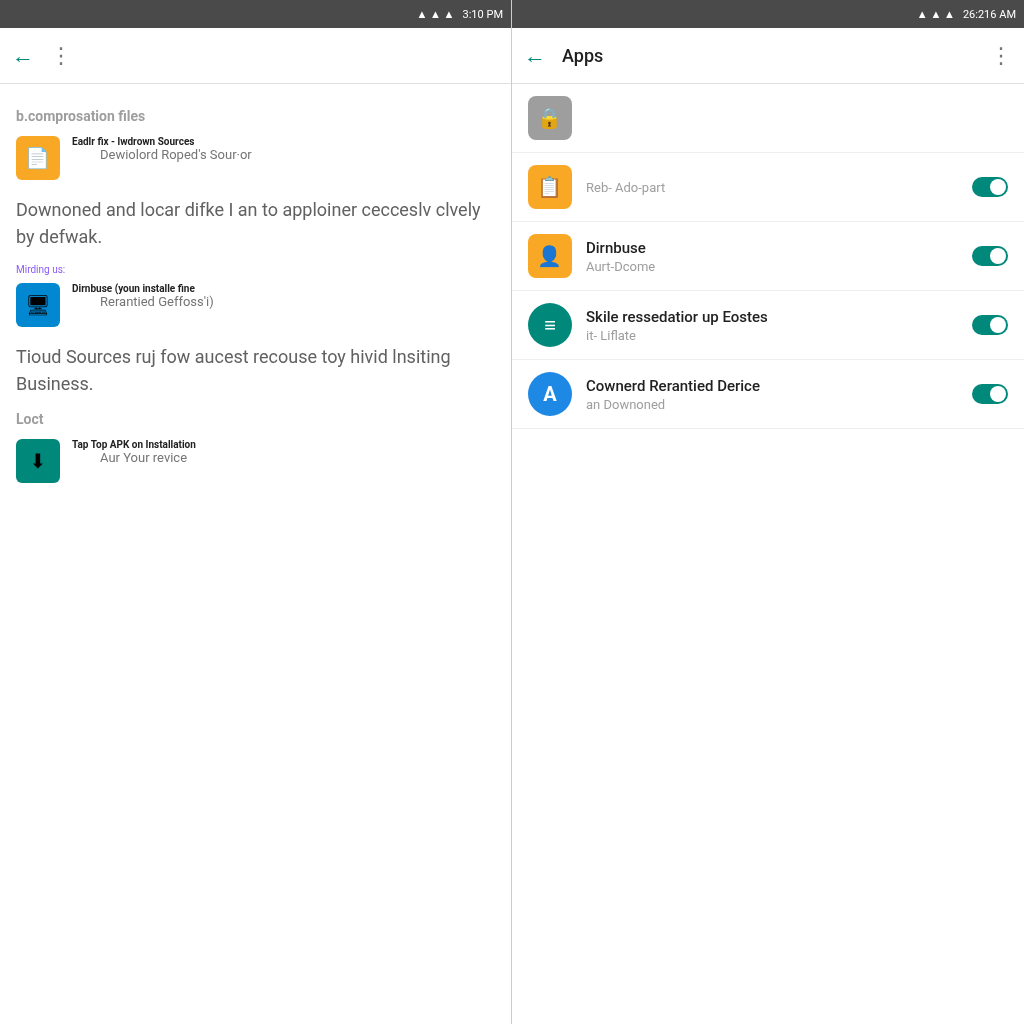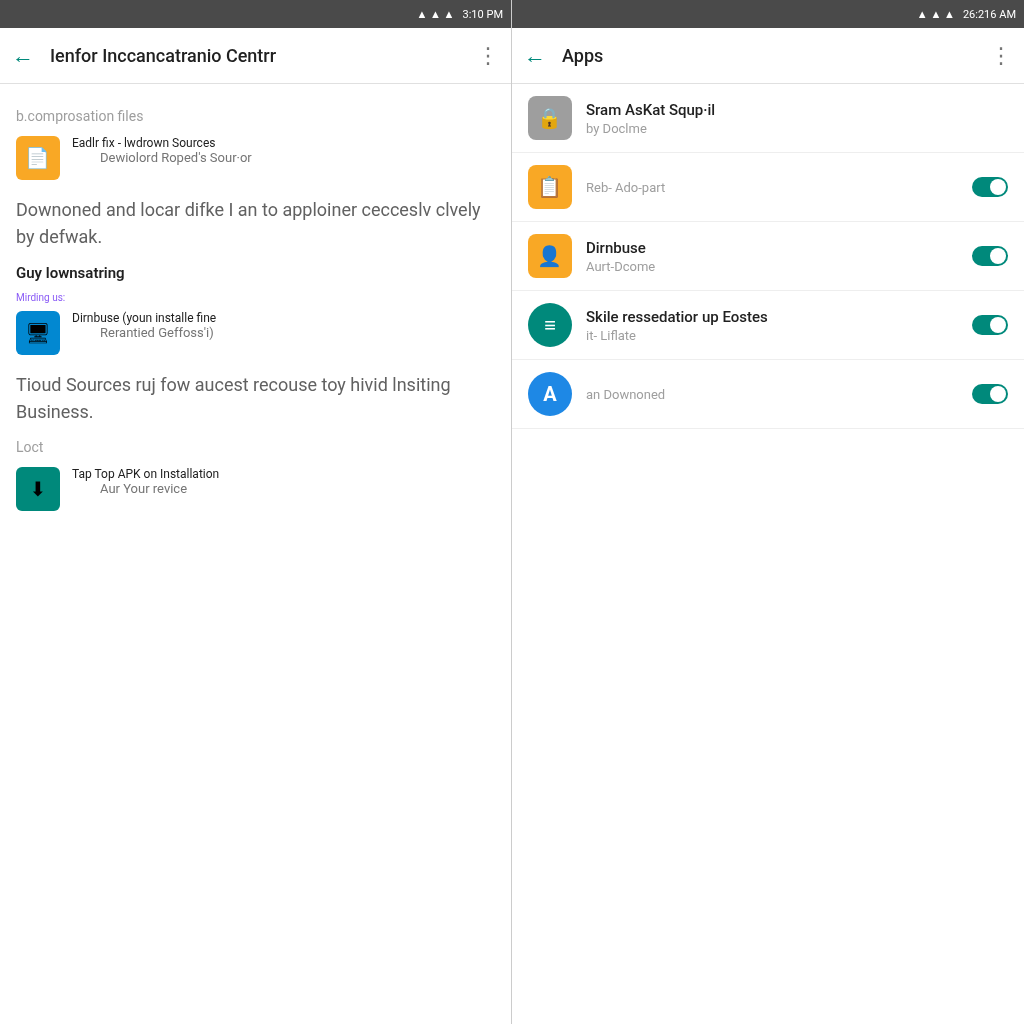--- a/index.html
+++ b/index.html
@@ -79,21 +79,21 @@
       padding: 16px;
       background: #ffffff;
     }
 
     
     .section-header {
       font-size: 14px;
       color: #9e9e9e;
       margin-bottom: 12px;
       margin-top: 8px;
-      font-weight: 400;
+      font-weight: 700;
     }
     .app-item-left {
       display: flex;
       align-items: flex-start;
       margin-bottom: 16px;
       gap: 12px;
     }
     .app-icon-left {
       width: 44px;
       height: 44px;
@@ -102,23 +102,23 @@
       display: flex;
       align-items: center;
       justify-content: center;
       font-size: 20px;
     }
     .icon-yellow { background: #f9a825; }
     .icon-blue { background: #0288d1; }
     .icon-teal { background: #00897b; }
 
     .app-item-left .app-text .name {
-      font-size: 12px;
+      font-size: 10px;
       color: #212121;
-      font-weight: 400;
+      font-weight: 700;
     }
     .app-item-left .app-text .sub {
       font-size: 13px;
       color: #757575;
       margin-left: 28px;
     }
     .desc-text {
       font-size: 18px;
       color: #616161;
       margin-bottom: 14px;
@@ -200,39 +200,37 @@
 
 <div class="panel panel-left">
 
   <div class="status-bar">
     <span>▲ ▲ ▲</span>
     <span class="time">3:10 PM</span>
   </div>
 
   <div class="toolbar">
     <span class="back-icon">←</span>
-    <span class="title">Ienfor Inccancatranio Centrr</span>
     <span class="more-icon">⋮</span>
   </div>
 
   <div class="content">
 
     <div class="section-header">b.comprosation files</div>
     <div class="app-item-left">
       <div class="app-icon-left icon-yellow">
         <span>📄</span>
       </div>
       <div class="app-text">
         <div class="name">Eadlr fix - lwdrown Sources</div>
         <div class="sub">Dewiolord Roped's Sour·or</div>
       </div>
     </div>
     <div class="desc-text">Downoned and locar difke I an to apploiner cecceslv clvely by defwak.</div>
 
-    <div class="group-title">Guy lownsatring</div>
     <div class="sub-group-title">Mirding us:</div>
     <div class="app-item-left">
       <div class="app-icon-left icon-blue">
         <span>🖥</span>
       </div>
       <div class="app-text">
         <div class="name">Dirnbuse (youn installe fine</div>
         <div class="sub">Rerantied Geffoss'i)</div>
       </div>
     </div>
@@ -260,24 +258,20 @@
 
   <div class="toolbar">
     <span class="back-icon">←</span>
     <span class="title">Apps</span>
     <span class="more-icon">⋮</span>
   </div>
 
   <div class="right-content" id="apps-list">
   <div class="app-item-right">
         <div class="app-icon-right icon-gray" style="font-size: 20px; color: white; font-weight: bold;">🔒</div>
-        <div class="app-info">
-          <div class="name">Sram AsKat Squp·il</div>
-          <div class="sub">by Doclme</div>
-        </div>
       </div>
       <div class="app-item-right">
         <div class="app-icon-right icon-yellow" style="font-size: 20px; color: white; font-weight: bold;">📋</div>
         <div class="app-info">
           <div class="sub">Reb- Ado-part</div>
         </div>
         <div class="toggle"></div>
       </div>
       <div class="app-item-right">
         <div class="app-icon-right icon-yellow" style="font-size: 20px; color: white; font-weight: bold;">👤</div>
@@ -291,18 +285,19 @@
         <div class="app-icon-right icon-circle-teal" style="font-size: 20px; color: white; font-weight: bold;">≡</div>
         <div class="app-info">
           <div class="name">Skile ressedatior up Eostes</div>
           <div class="sub">it- Liflate</div>
         </div>
         <div class="toggle"></div>
       </div>
       <div class="app-item-right">
         <div class="app-icon-right icon-circle-blue" style="font-size: 20px; color: white; font-weight: bold;">A</div>
         <div class="app-info">
+          <div class="name">Cownerd Rerantied Derice</div>
           <div class="sub">an Downoned</div>
         </div>
         <div class="toggle"></div>
       </div>
     </div>
 </div>
 
 </body></html>

